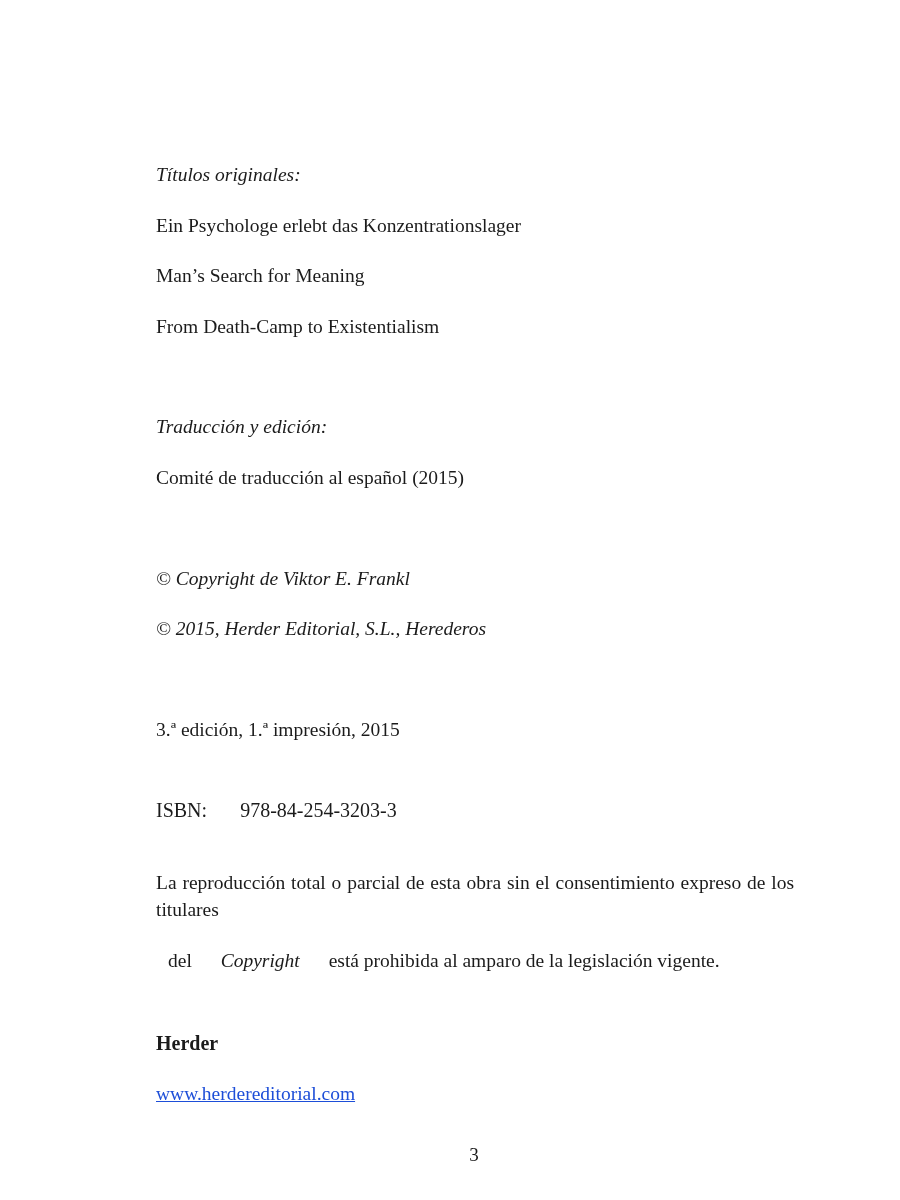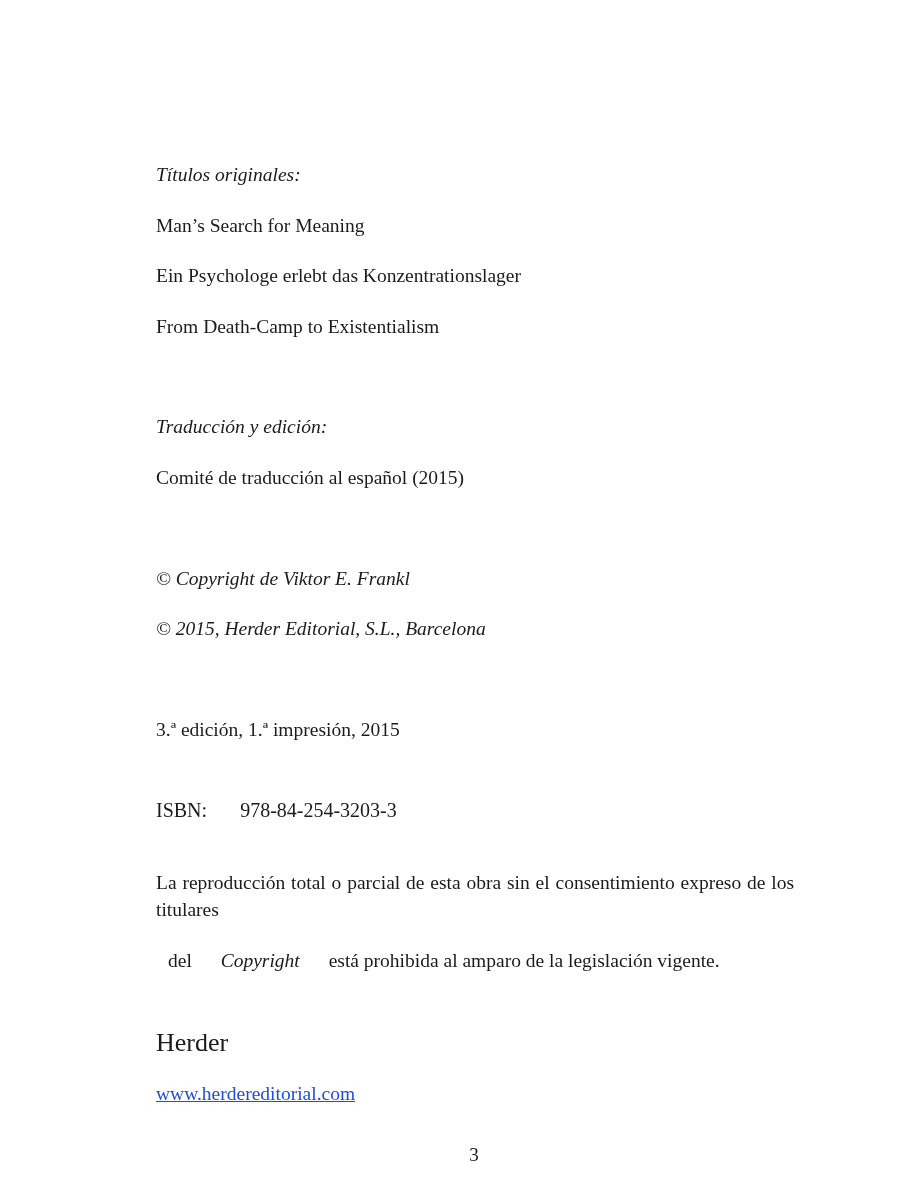--- a/index.html
+++ b/index.html
@@ -35,22 +35,22 @@
   .isbn-block .isbn-value { margin-left: 9px; }
   .legal-block { margin-bottom: 8px; text-align: left; }
   .legal-line1 {
     display: block;
     text-align: justify;
     text-align-last: justify;
   }
   .legal-line2 { display: block; }
   .production-block { margin-bottom: 25px; }
   .publisher-name {
-    font-weight: normal;
-    font-size: 26px;
+    font-weight: bold;
+    font-size: 20px;
     display: block;
   }
   .publisher-link {
     color: #1d4ed8;
     text-decoration: underline;
     display: inline-block;
   }
   .page-number {
     position: absolute;
     left: 0;
@@ -62,34 +62,34 @@
   }
 </style>
 </head>
 <body>
 
 <div class="page">
   <div class="content">
 
     <div class="block">
       <span class="line italic">Títulos originales:</span>
+      <span class="line">Ein Psychologe erlebt das Konzentrationslager</span>
       <span class="line">Man’s Search for Meaning</span>
-      <span class="line">Ein Psychologe erlebt das Konzentrationslager</span>
       <span class="line">From Death-Camp to Existentialism</span>
     </div>
 
     <div class="block">
       <span class="line italic">Traducción y edición:</span>
       <span class="line">Comité de traducción al español (2015)</span>
     </div>
 
 
     <div class="block">
       <span class="line italic">© Copyright de Viktor E. Frankl</span>
-      <span class="line italic">© 2015, Herder Editorial, S.L., Barcelona</span>
+      <span class="line italic">© 2015, Herder Editorial, S.L., Herederos</span>
     </div>
 
     <div class="block edition-block">
       <span class="line">3.ª edición, 1.ª impresión, 2015</span>
     </div>
 
     <div class="block isbn-block">
       <span>ISBN:</span><span class="isbn-value">978-84-254-3203-3</span>
     </div>
 

